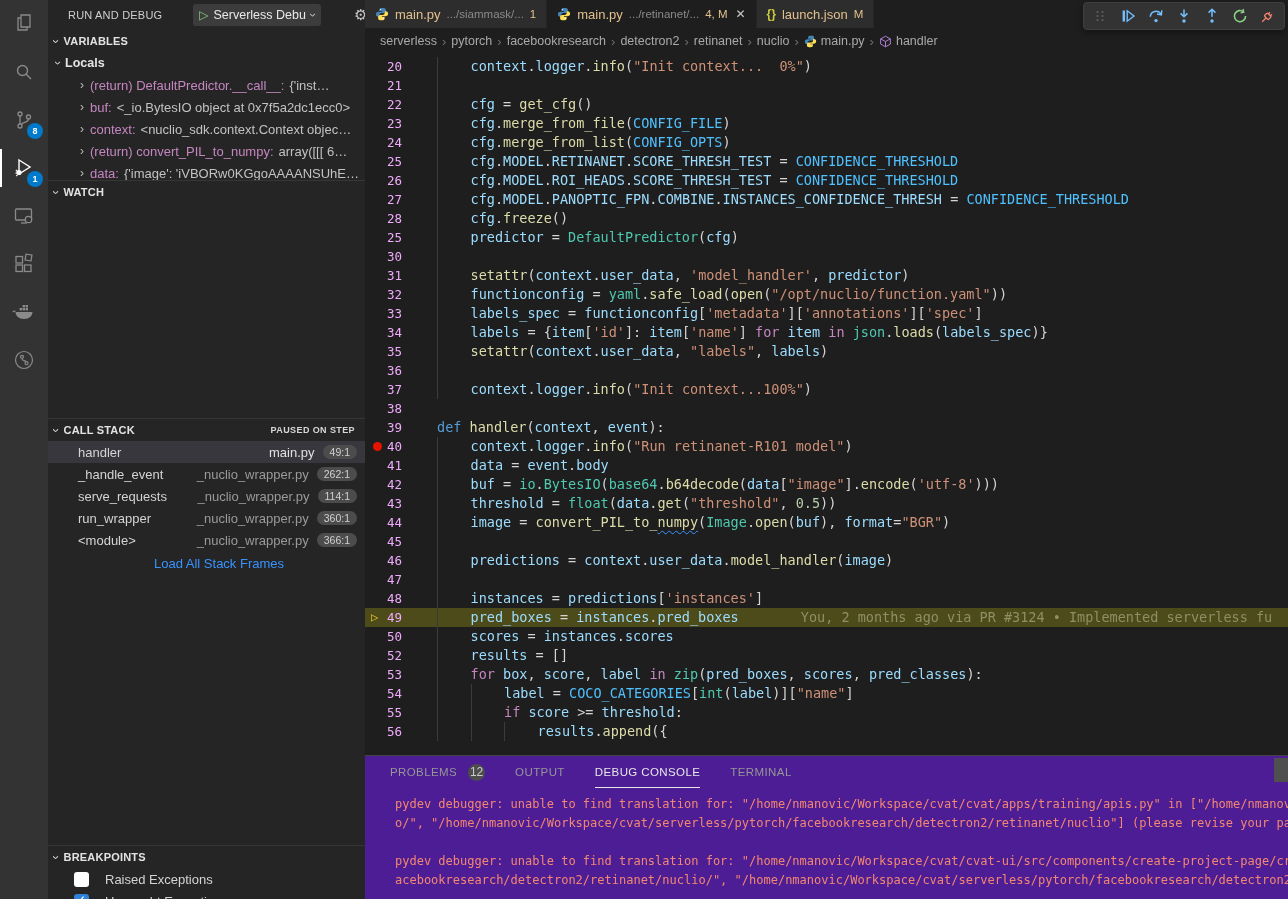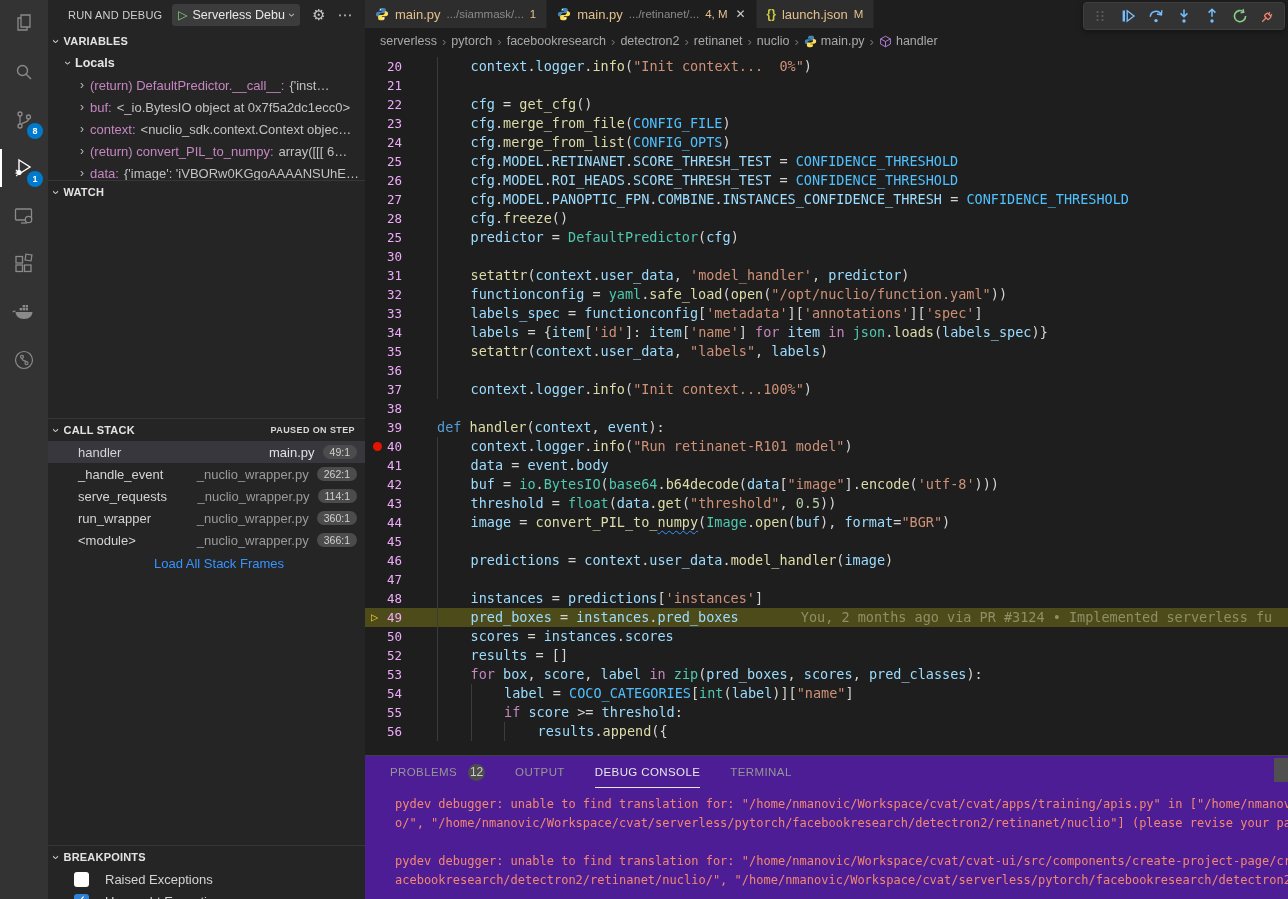--- a/index.html
+++ b/index.html
@@ -9,32 +9,32 @@
   
   .activitybar{position:absolute;left:0;top:0;width:48px;height:899px;background:#333333;z-index:5;}
   .act-item{position:relative;width:48px;height:48px;display:flex;align-items:center;justify-content:center;color:#8a8a8a;}
   .act-item.active{color:#fff;}
   .act-item.active::before{content:'';position:absolute;left:0;top:5px;bottom:5px;width:2px;background:#fff;}
   .act-badge{position:absolute;right:5px;bottom:5px;min-width:16px;height:16px;border-radius:50%;background:#007acc;
     color:#fff;font-size:9px;display:flex;align-items:center;justify-content:center;font-weight:bold;}
 
   
   .sidebar{position:absolute;left:48px;top:0;width:317px;height:899px;background:#252526;color:#cccccc;overflow:hidden;}
-  .pane-header{position:absolute;left:0;top:0;width:100%;height:30px;display:flex;align-items:center;padding-left:20px;box-sizing:border-box;}
+  .pane-header{position:absolute;left:0;top:0;width:100%;height:30px;display:flex;align-items:center;padding-left:20px;box-sizing:border-box;gap:21px;}
   .pane-title{font-size:11px;color:#cfcfcf;letter-spacing:.2px;margin-right:10px;white-space:nowrap;}
   .cfg-dd{display:flex;align-items:center;background:#3c3c3c;border-radius:3px;height:22px;padding:0 6px;gap:5px;max-width:138px;cursor:pointer;}
   .play{color:#89d185;font-size:12px;}
   .cfg-txt{font-size:12.5px;color:#e8e8e8;white-space:nowrap;overflow:hidden;max-width:100px;}
   .ddchev{color:#bbb;font-size:12px;display:inline-block;transform:rotate(90deg);}
   .hdr-ico{color:#c5c5c5;font-size:15px;margin-left:12px;cursor:pointer;}
   .section{position:absolute;left:0;width:100%;box-sizing:border-box;}
   .sec-head{height:22px;display:flex;align-items:center;font-size:11px;font-weight:bold;color:#e3e3e3;padding-left:6px;letter-spacing:.2px;}
   .sec-head .chev{display:inline-block;transform:rotate(90deg);font-weight:normal;font-size:13px;margin-right:5px;color:#ccc;}
   .sec-border{border-top:1px solid rgba(255,255,255,.08);}
-  .subhead{height:22px;display:flex;align-items:center;font-size:12.5px;font-weight:bold;padding-left:18px;color:#e3e3e3;}
+  .subhead{height:22px;display:flex;align-items:center;font-size:12.5px;font-weight:bold;padding-left:8px;color:#e3e3e3;}
   .subhead .chev{display:inline-block;transform:rotate(90deg);font-weight:normal;font-size:12px;margin-right:5px;color:#ccc;}
   .var-row{height:22px;display:flex;align-items:center;padding-left:32px;font-size:13px;white-space:nowrap;overflow:hidden;}
   .var-row .tw{color:#bbb;font-size:12px;margin-right:6px;}
   .var-name{color:#c586c0;}
   .var-name::after{content:':';color:#c586c0;margin-right:5px;}
   .var-val{color:#c2c2c2;}
   .paused{margin-left:auto;margin-right:10px;font-size:9px;font-weight:bold;color:#d7d7d7;letter-spacing:.4px;}
   .stack-row{height:22px;display:flex;align-items:center;padding:0 8px 0 30px;font-size:13px;cursor:pointer;}
   .stack-row.selected{background:#37373d;}
   .stack-name{color:#d4d4d4;white-space:nowrap;}

